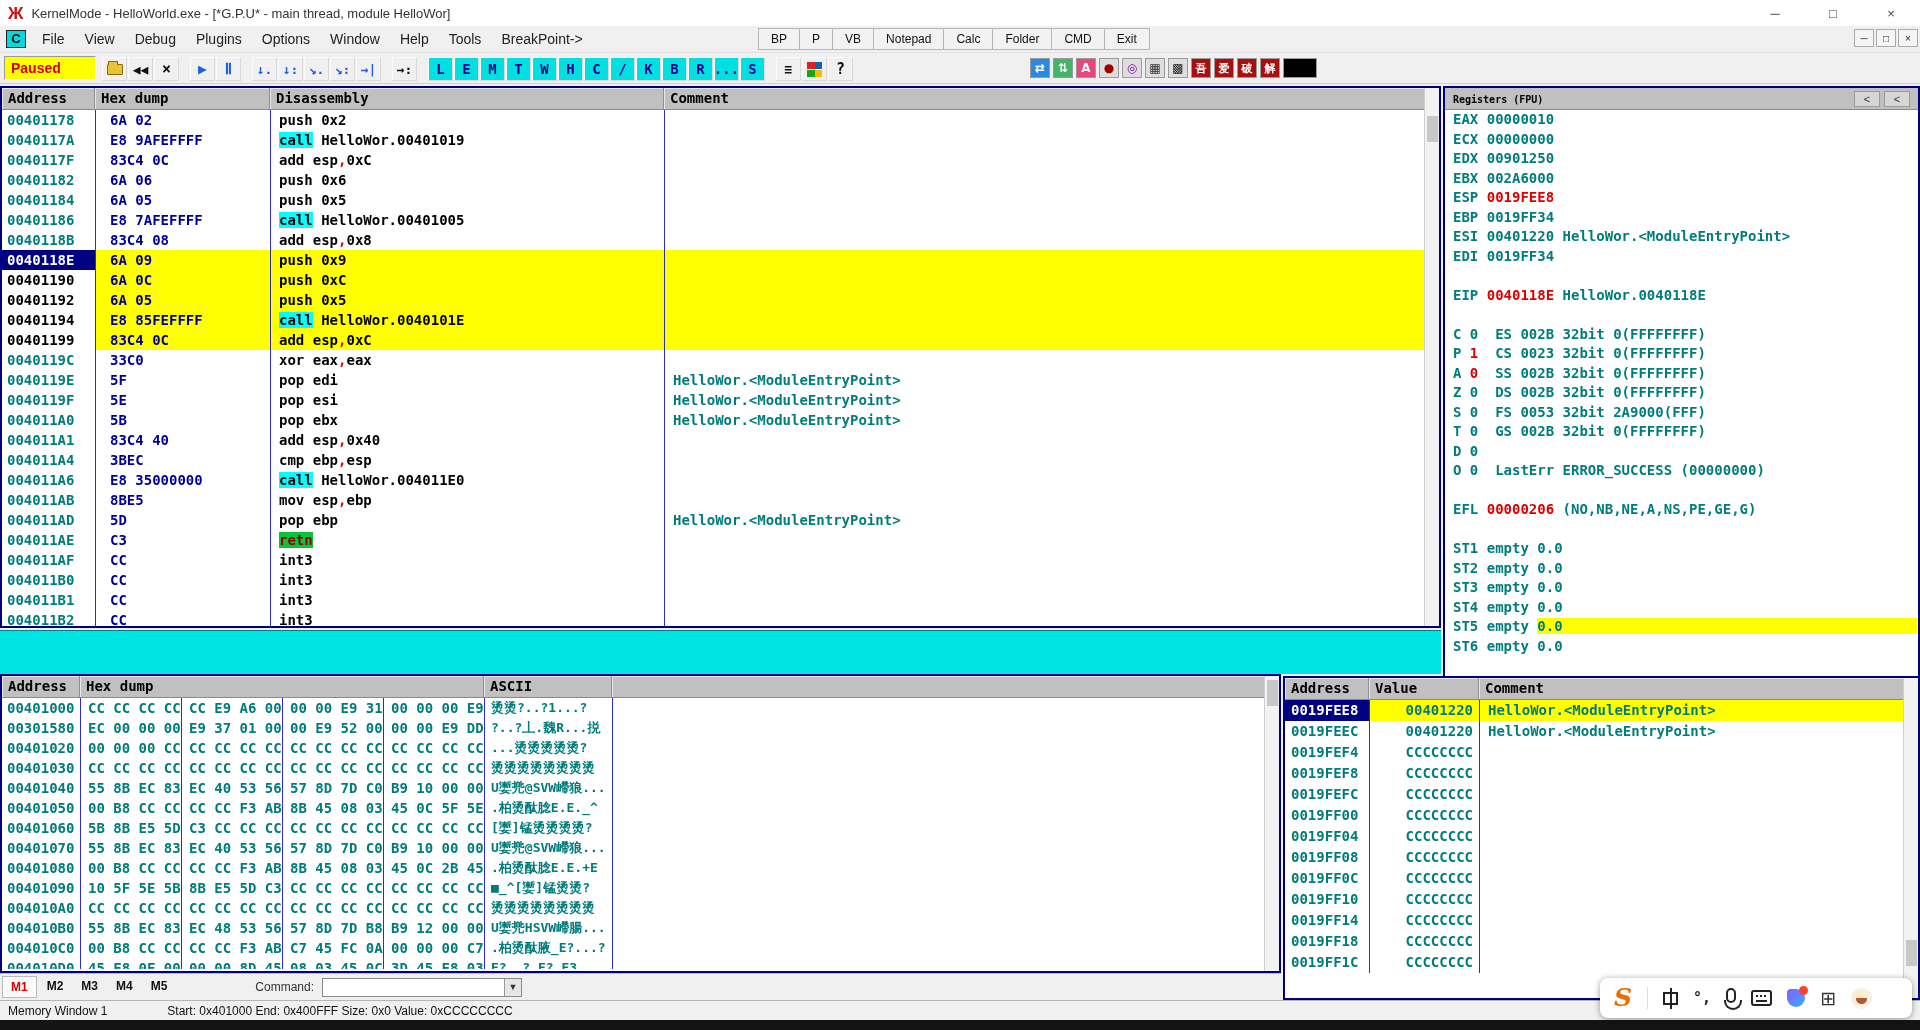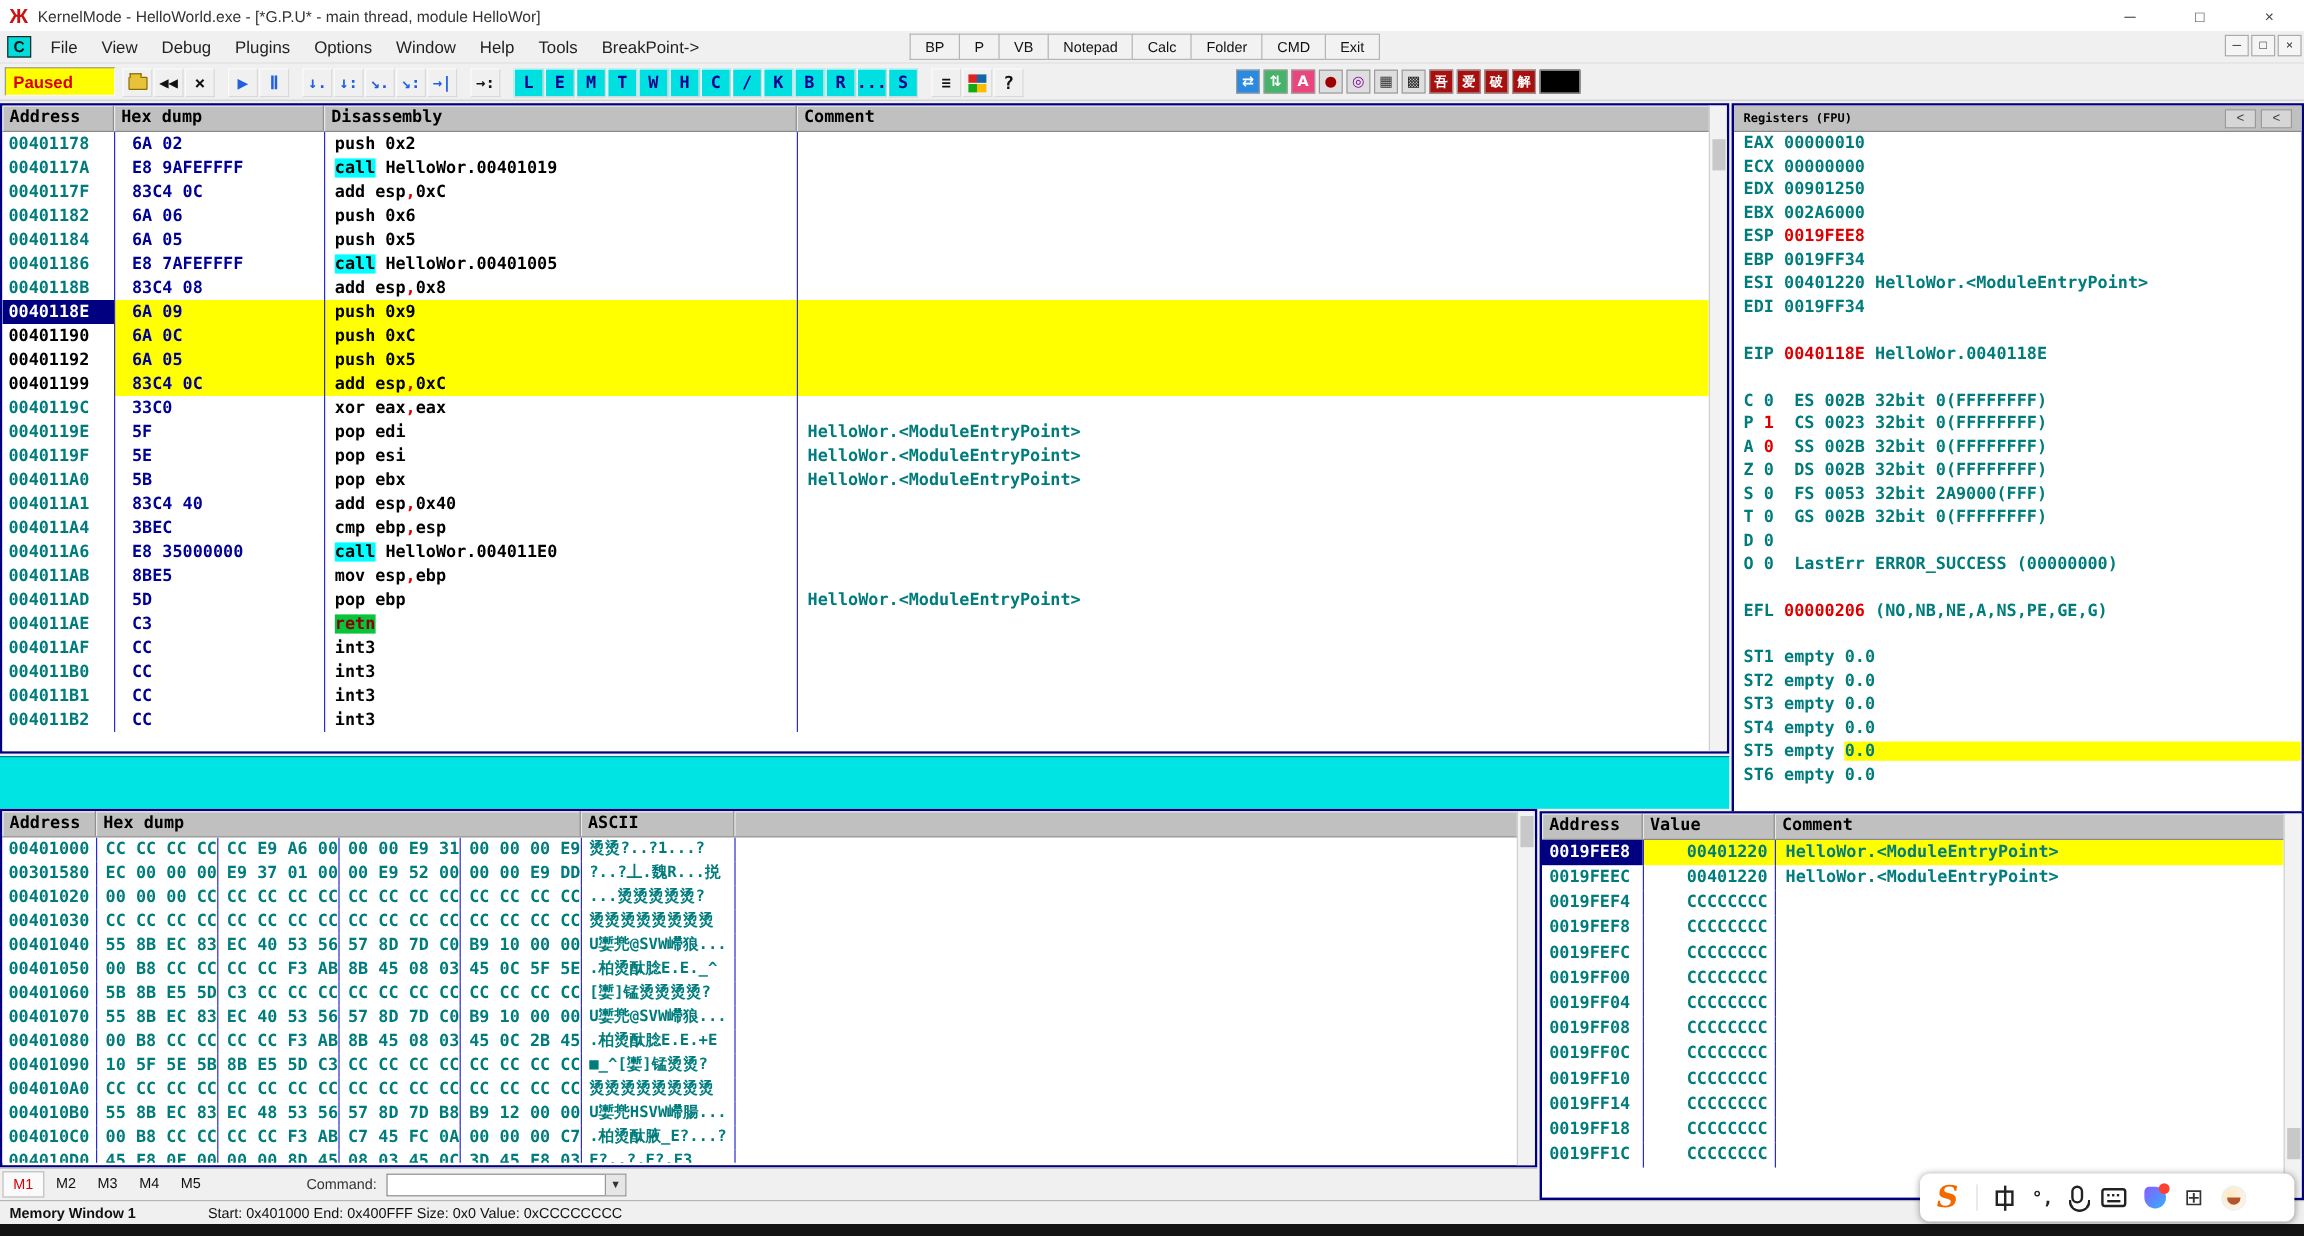--- a/index.html
+++ b/index.html
@@ -126,29 +126,29 @@
       white-space:pre;overflow:hidden;color:#007c7c}
   .st-a{width:84px;padding-left:6px}
   .st-a.sel{background:#000080;color:#fff}
   .st-v{width:110px;text-align:right;padding-right:6px;border-left:1px solid #2b2bd0}
   .st-c{flex:1;padding-left:8px;border-left:1px solid #2b2bd0}
   .sthot .st-v,.sthot .st-c{background:#ffff00}
 
   
   #cmdbar{position:absolute;left:0;top:973px;width:1281px;height:27px;background:#f0f0f0;
           border-top:1px solid #bdbdbd;display:flex;align-items:center}
-  .mtab{font-size:12px;font-weight:normal;color:#111;padding:3px 8px;margin-left:2px}
+  .mtab{font-size:12px;font-weight:bold;color:#111;padding:3px 8px;margin-left:2px}
   .mtab.active{color:#d80000;border:1px solid #bbb;background:#fafafa}
   .cmdlabel{font-size:12px;color:#333;margin:0 8px 0 80px}
   .combo{width:200px;height:19px;background:#fff;border:1px solid #8a8a8a;position:relative}
   .combo .drop{position:absolute;right:0;top:0;width:17px;height:17px;background:#e6e6e6;
           border-left:1px solid #9a9a9a;font-size:9px;text-align:center;line-height:17px;color:#333}
   #statusbar{position:absolute;left:0;top:1000px;width:1920px;height:20px;background:#f0f0f0;
           border-top:1px solid #b5b5b5;font-size:12px;color:#111;display:flex;align-items:center}
-  #status-left{margin-left:8px;font-weight:bold}
+  #status-left{margin-left:8px;font-weight:normal}
   #status-right{margin-left:60px}
   #taskstrip{position:absolute;left:0;top:1020px;width:1920px;height:10px;background:#141414}
 
   
   .ime{position:absolute;left:1600px;top:978px;width:312px;height:40px;background:#fff;
        border-radius:8px;box-shadow:0 1px 6px rgba(0,0,0,.4);display:flex;align-items:center;
        gap:15px;padding:0 14px;z-index:50}
   .sogou{color:#f06a00;font-family:"DejaVu Serif",serif;font-style:italic;font-weight:bold;
          font-size:25px;line-height:1;margin-top:-2px}
   .ime-div{width:1px;height:22px;background:#ddd}
@@ -337,20 +337,26 @@
           <div class="dcell d-i"><span>push 0xC</span></div>
           <div class="dcell d-c"></div>
         </div>
         <div class="drow hot">
           <div class="dcell d-a blk">00401192</div>
           <div class="dcell d-b">6A 05</div>
           <div class="dcell d-i"><span>push 0x5</span></div>
           <div class="dcell d-c"></div>
         </div>
         <div class="drow hot">
+          <div class="dcell d-a blk">00401194</div>
+          <div class="dcell d-b">E8 85FEFFFF</div>
+          <div class="dcell d-i"><span class="bg-cyan">call</span><span> HelloWor.0040101E</span></div>
+          <div class="dcell d-c"></div>
+        </div>
+        <div class="drow hot">
           <div class="dcell d-a blk">00401199</div>
           <div class="dcell d-b">83C4 0C</div>
           <div class="dcell d-i"><span>add esp</span><span class="c-red">,</span><span>0xC</span></div>
           <div class="dcell d-c"></div>
         </div>
         <div class="drow">
           <div class="dcell d-a">0040119C</div>
           <div class="dcell d-b">33C0</div>
           <div class="dcell d-i"><span>xor eax</span><span class="c-red">,</span><span>eax</span></div>
           <div class="dcell d-c"></div>

